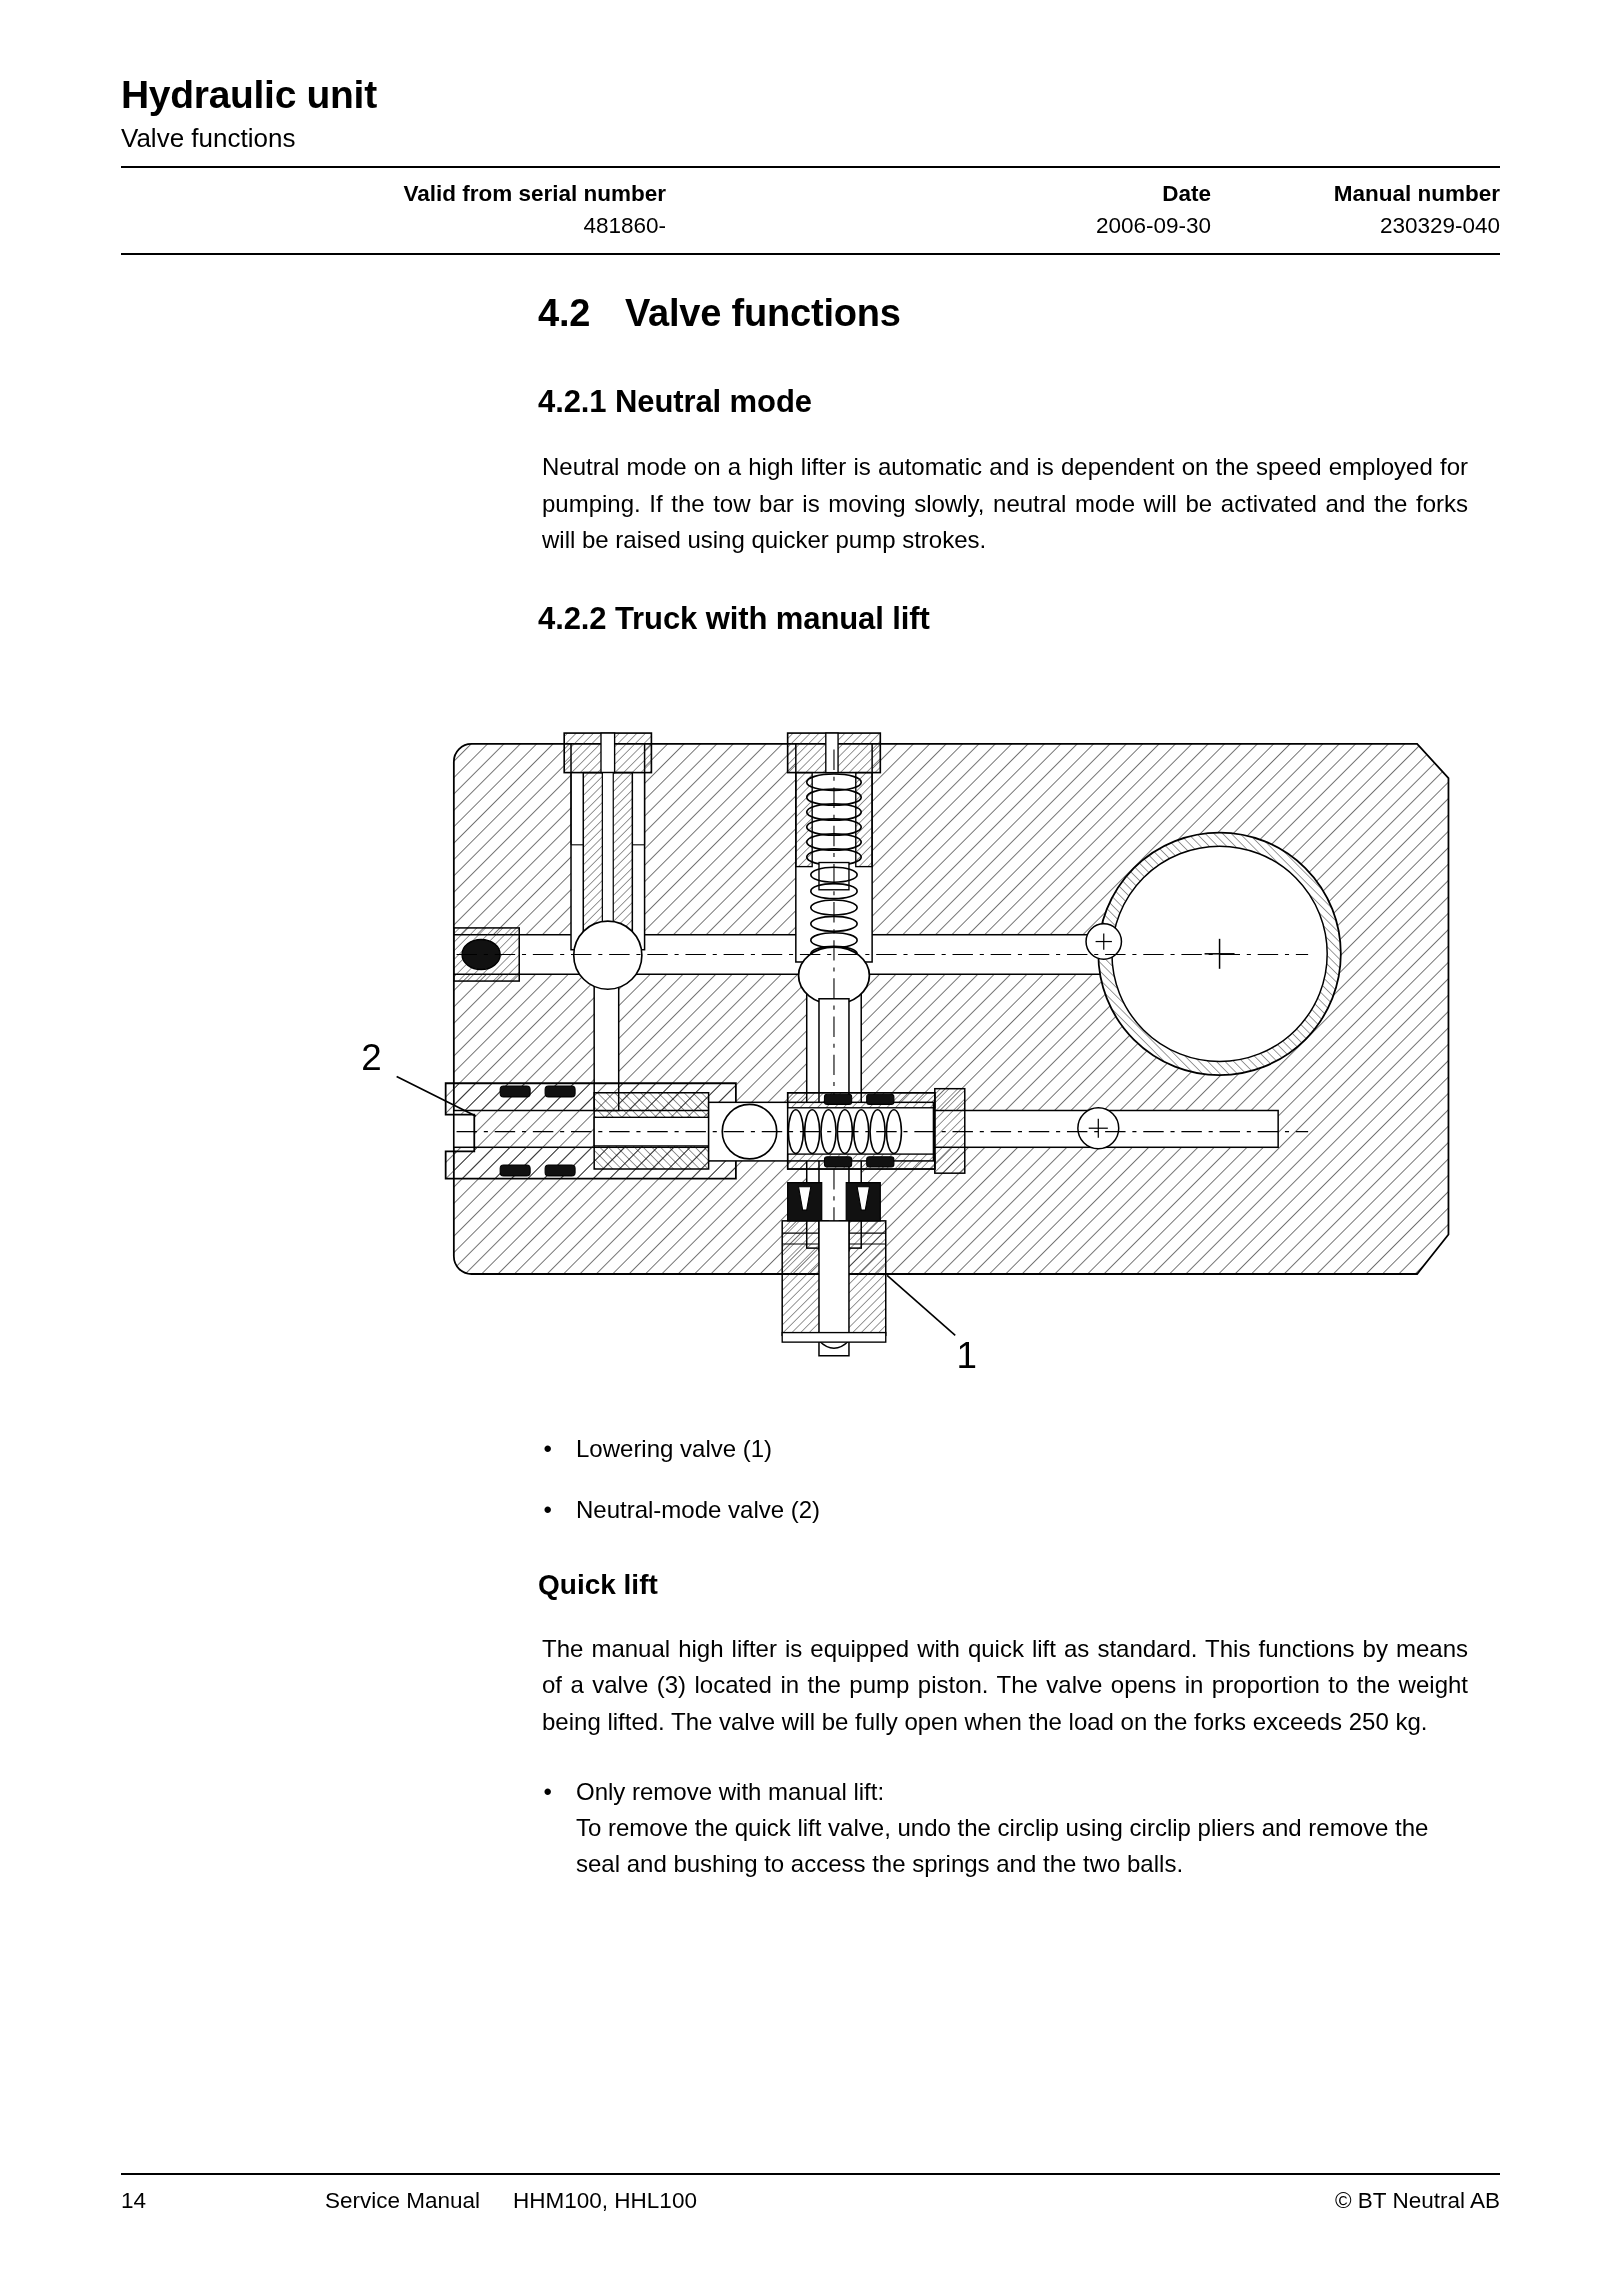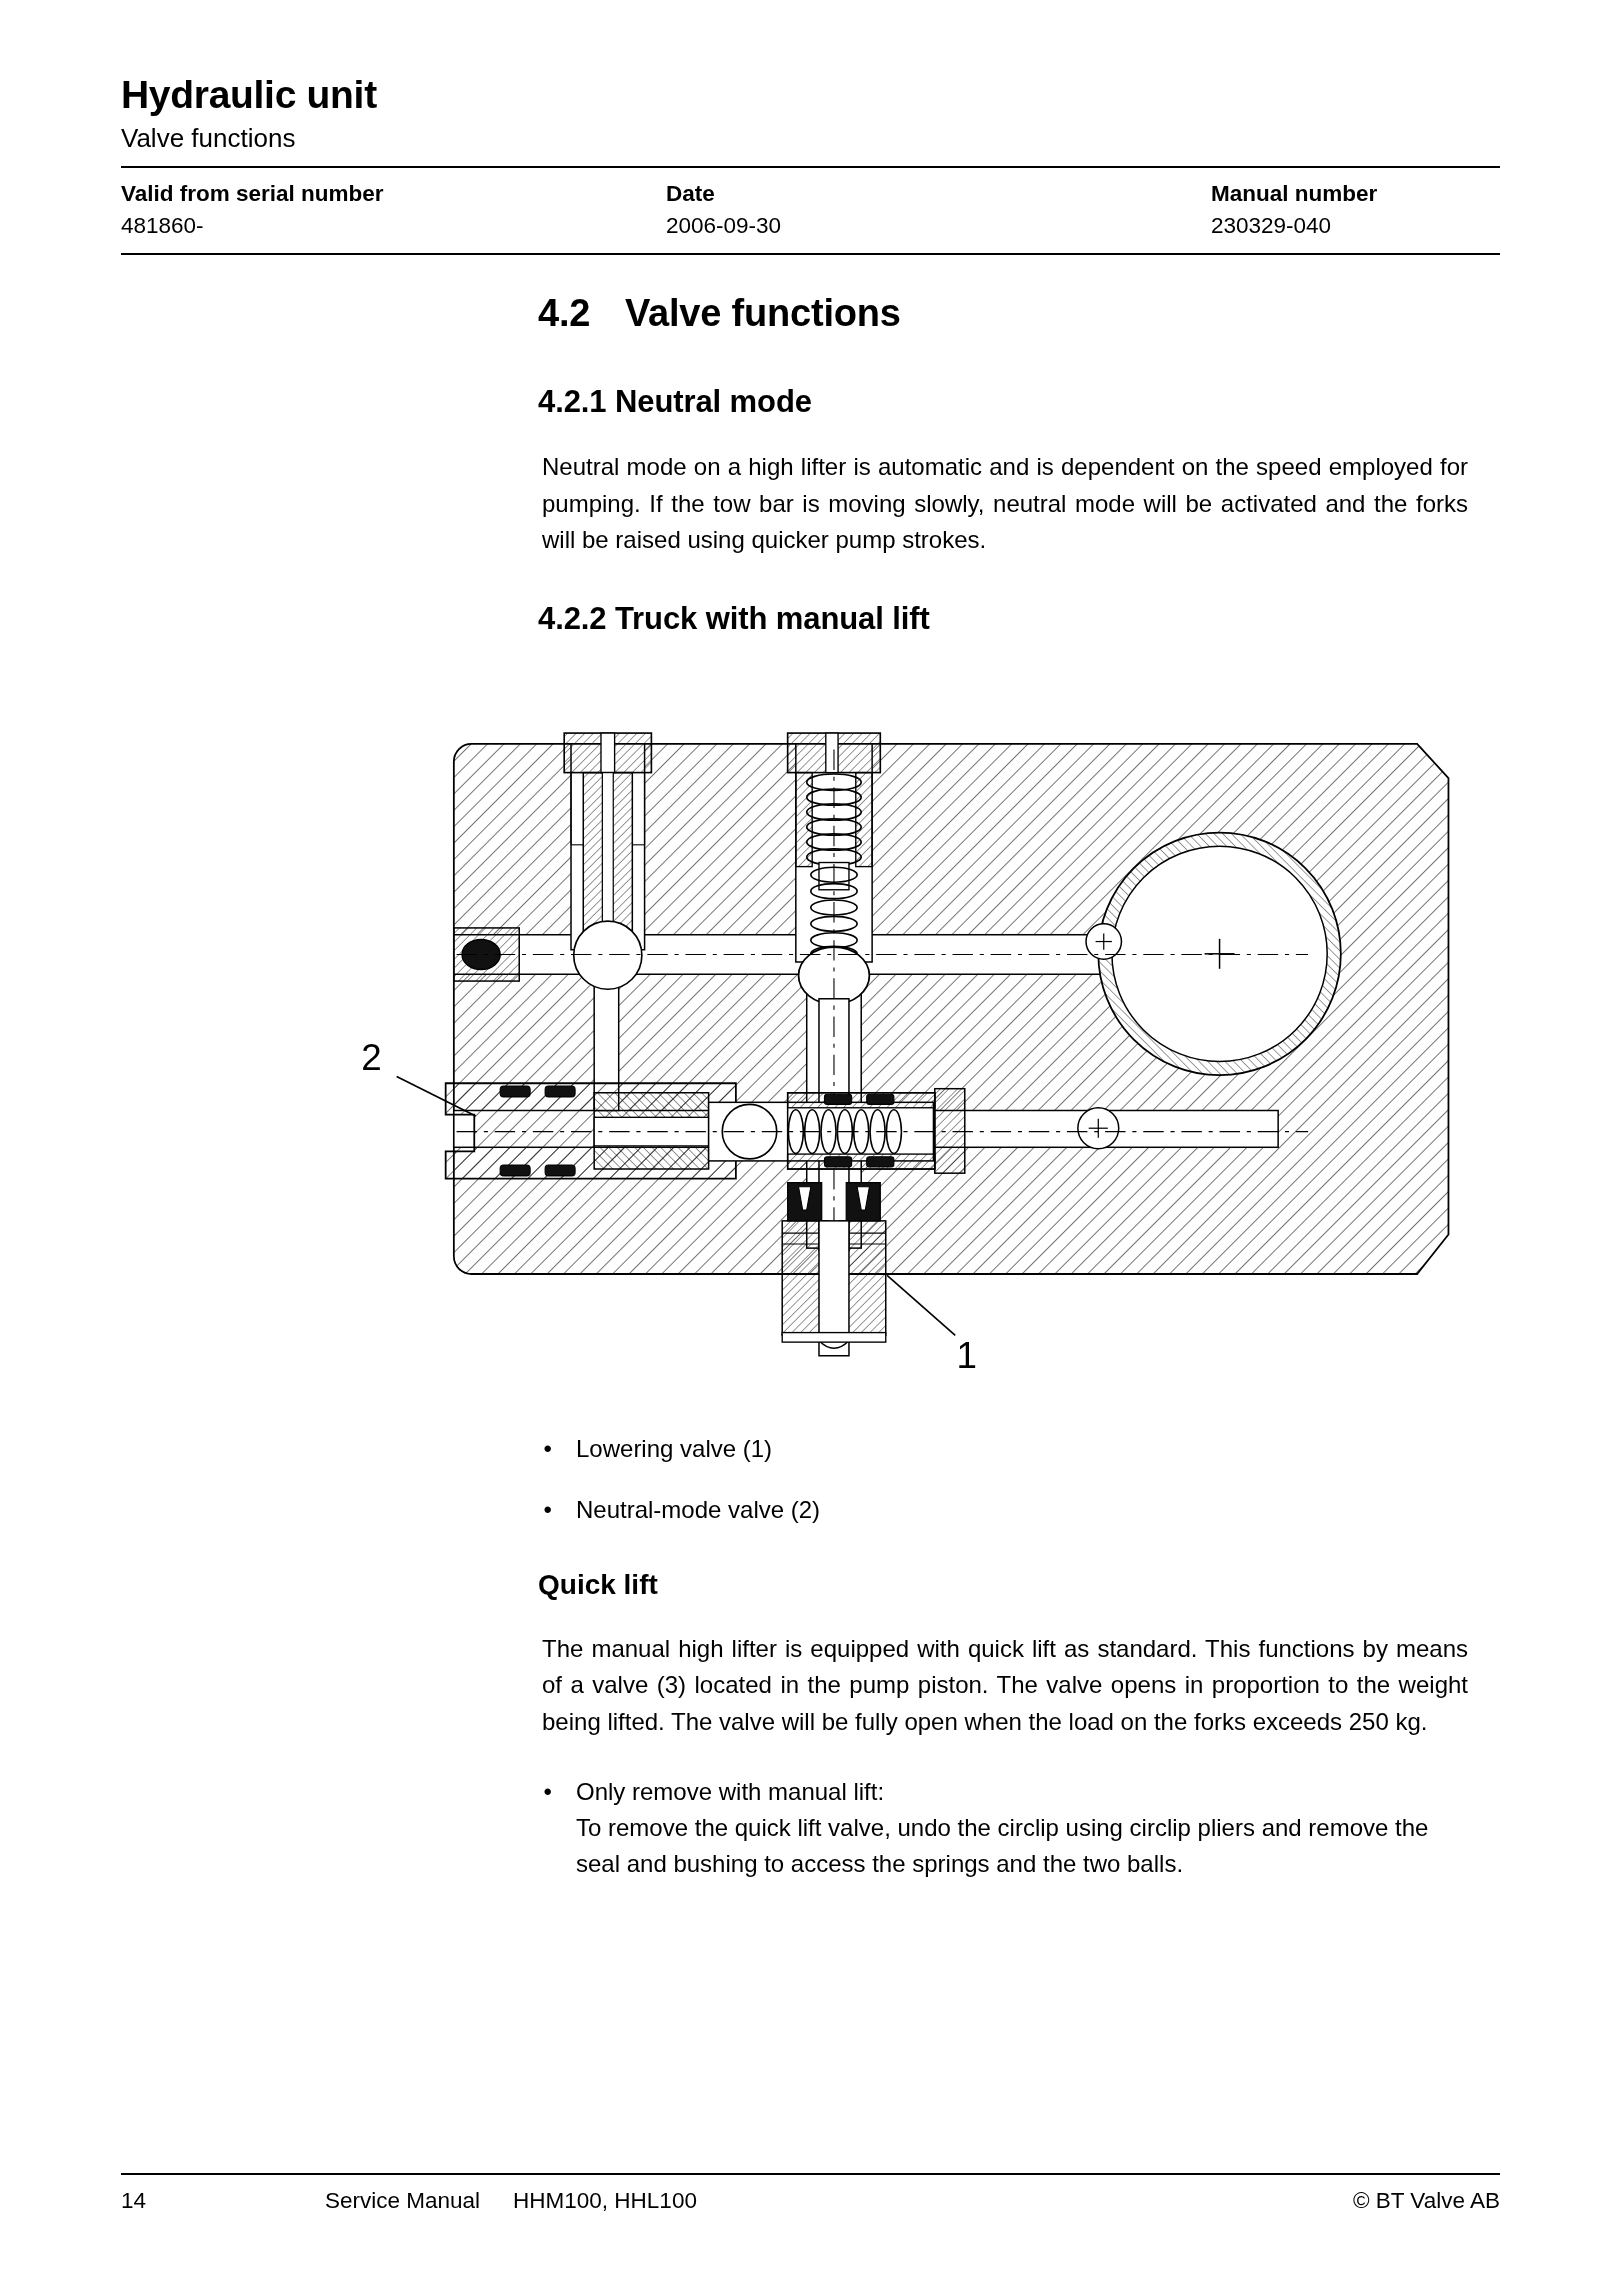--- a/index.html
+++ b/index.html
@@ -51,21 +51,21 @@
   .rule-top { margin-top: 13.6px; }
   .rule-bottom { margin-top: 11px; }
 
   .meta-table {
     width: 100%;
     border-collapse: collapse;
     margin-top: 9.5px;
   }
   .meta-table th,
   .meta-table td {
-    text-align: left;
+    text-align: right;
     padding: 0;
     font-size: 22.5px;
     line-height: 1.42;
   }
   .meta-table th { font-weight: bold; }
   .meta-table td { font-weight: normal; }
   .col-serial { width: 545px; }
   .col-date   { width: 545px; }
   .col-order  { width: auto; }
 
@@ -461,18 +461,18 @@
   </div>
 
   <div class="footer">
     <hr class="footer-rule">
     <div class="footer-row">
       <div class="f-page">14</div>
       <div class="f-center">
         <span>Service Manual</span>
         <span>HHM100, HHL100</span>
       </div>
-      <div class="f-right">© BT Valve AB</div>
+      <div class="f-right">© BT Neutral AB</div>
     </div>
   </div>
 
 </div>
 
 
 </body></html>

